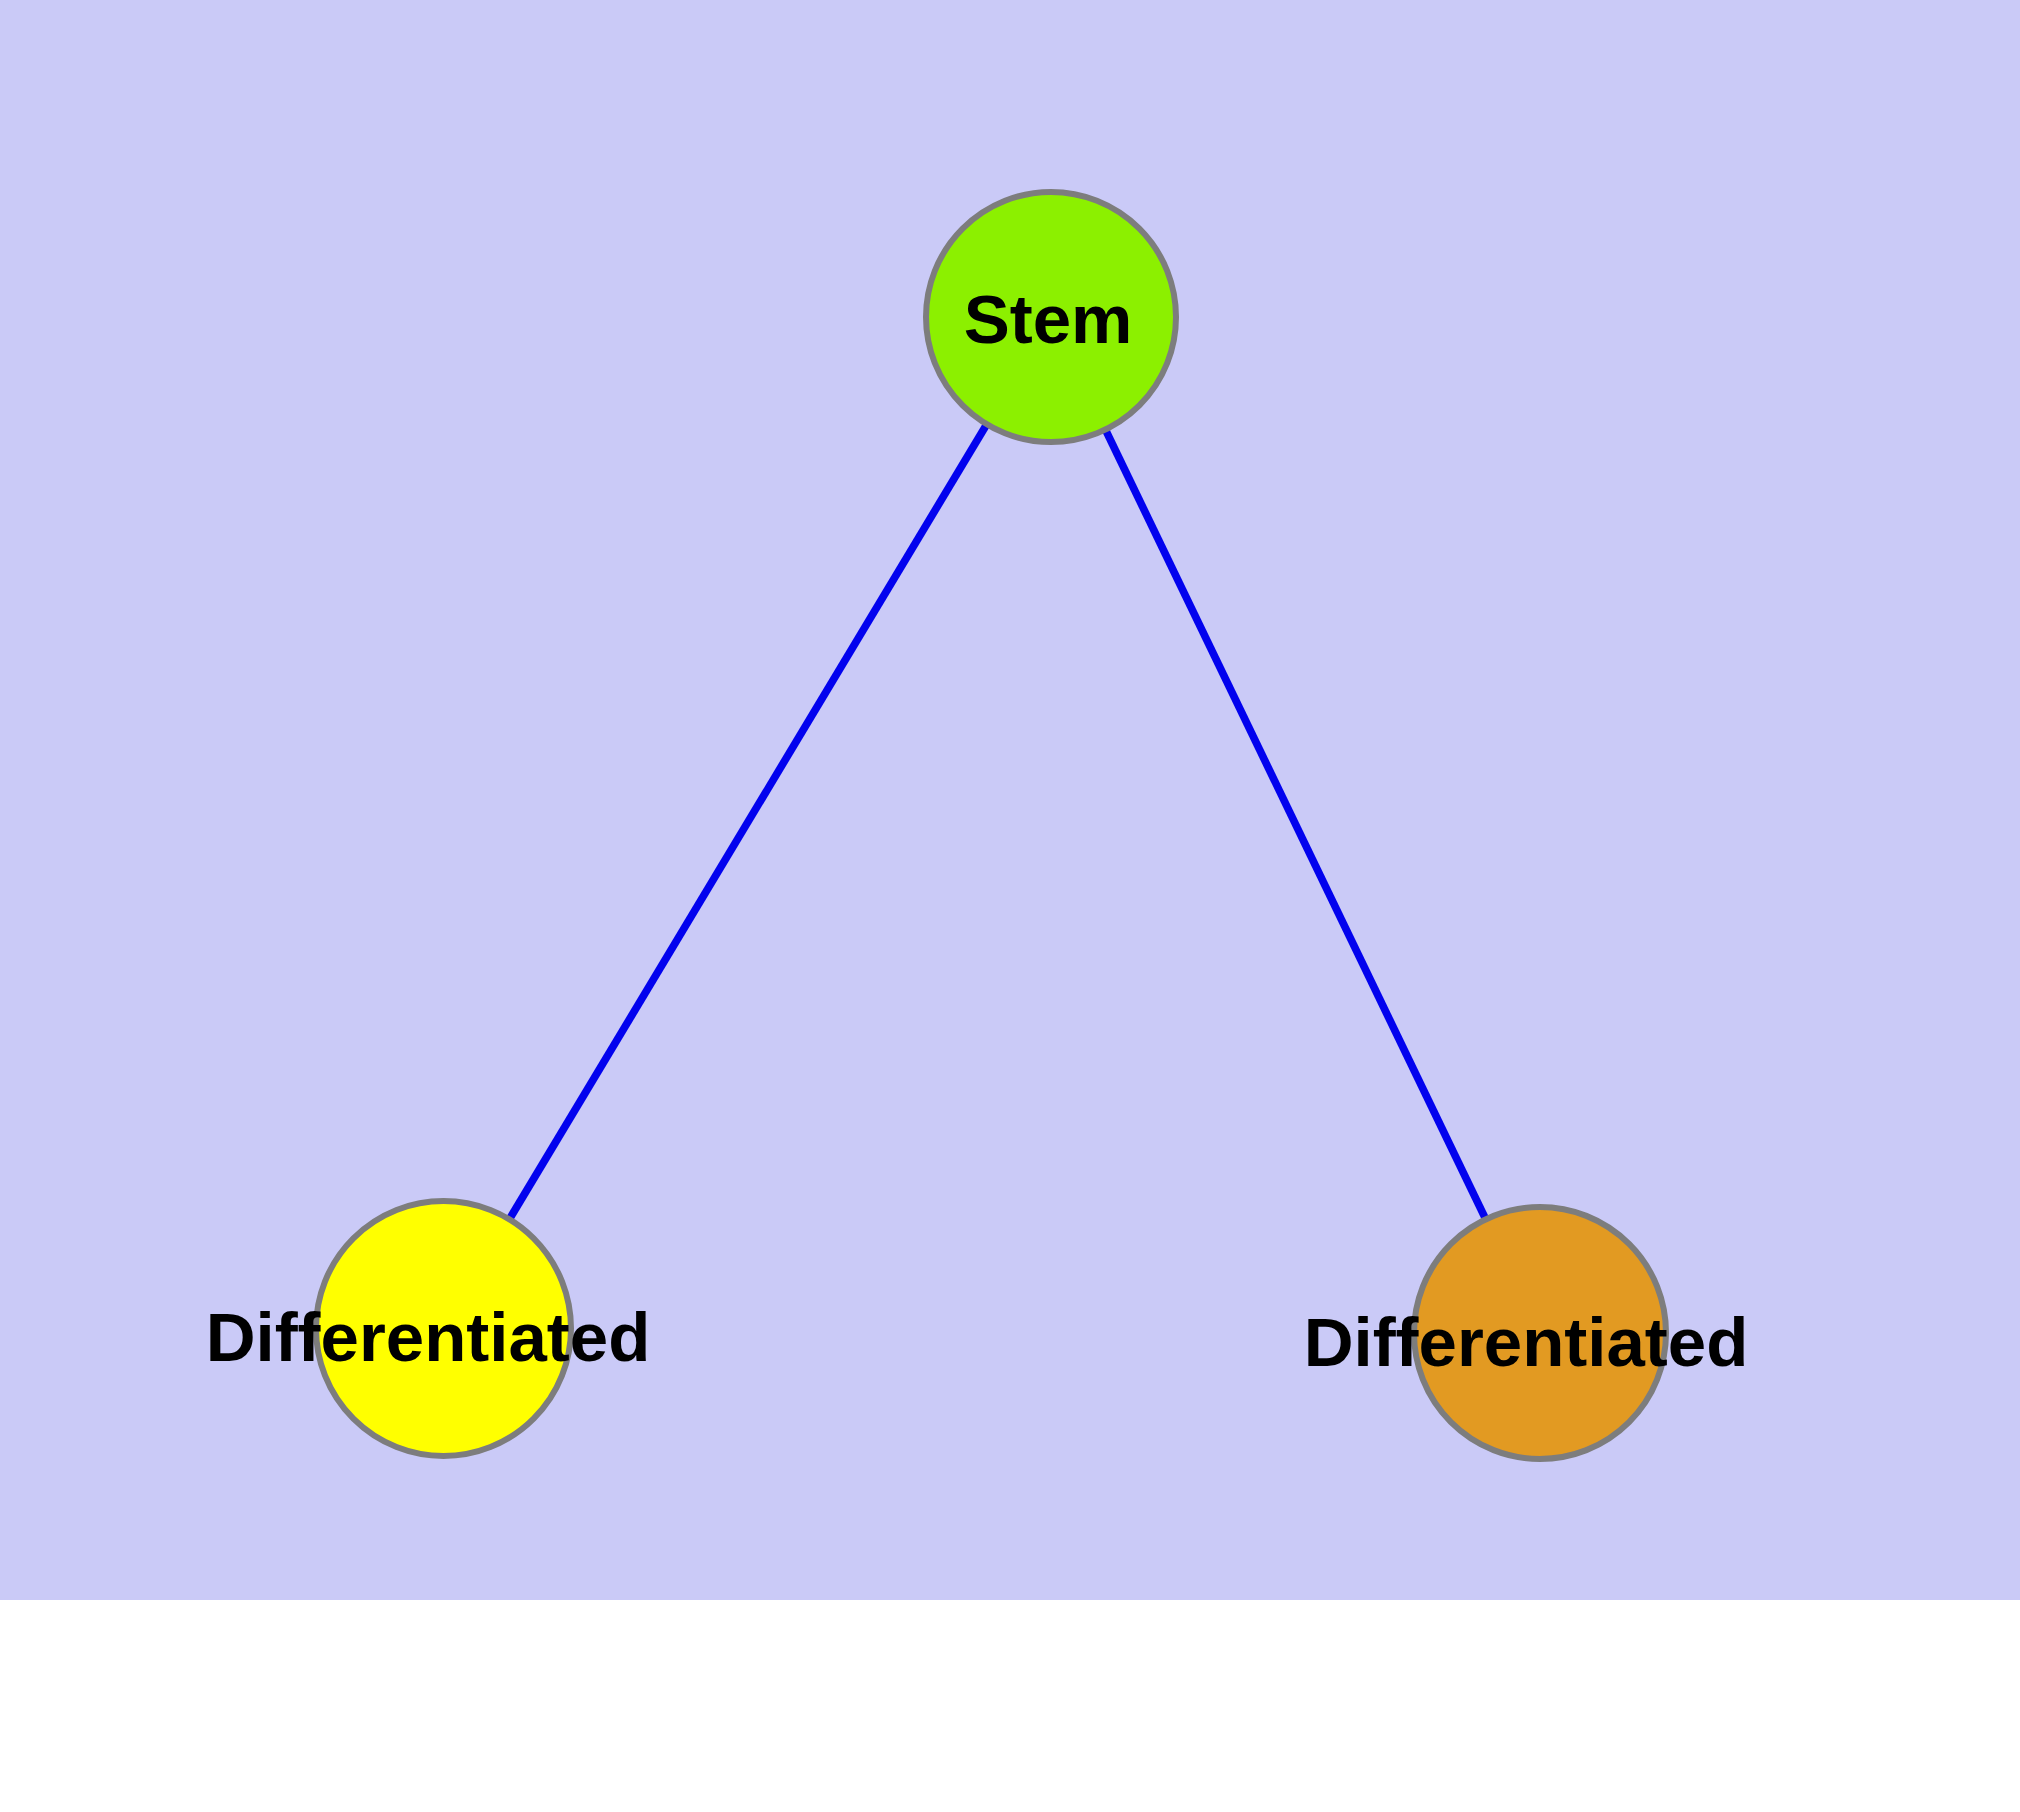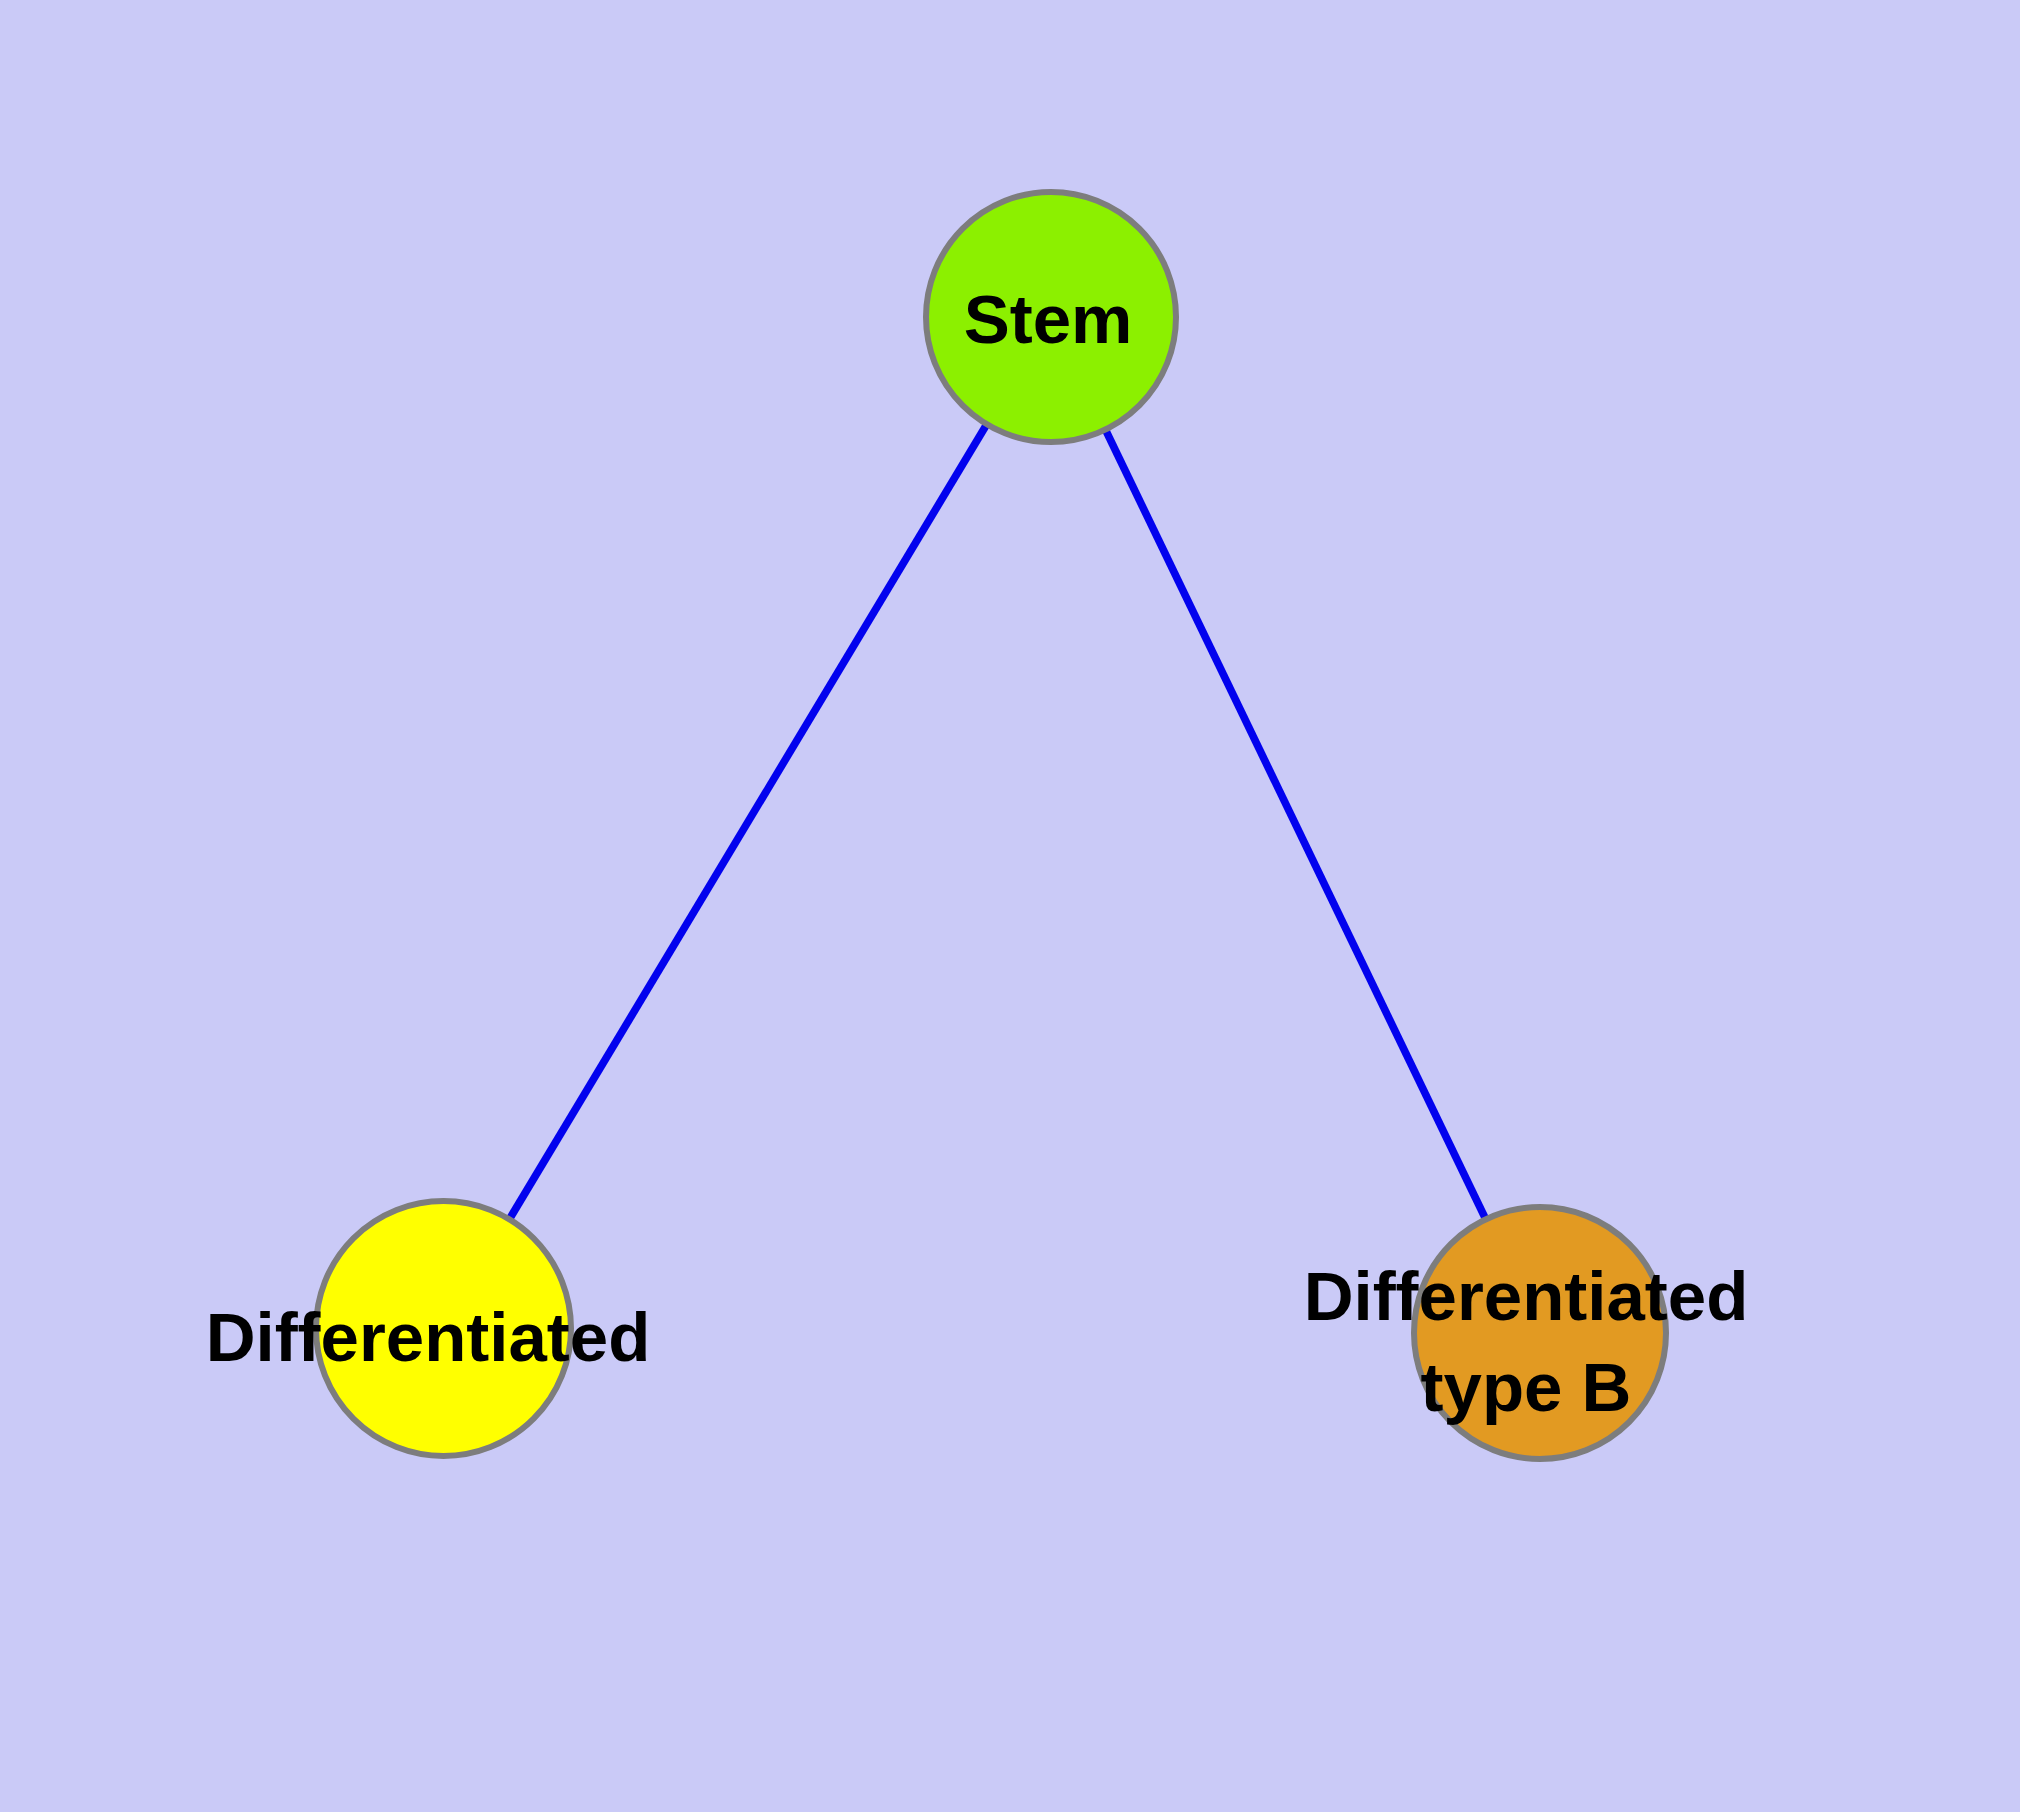--- a/index.html
+++ b/index.html
@@ -3,21 +3,21 @@
 <meta charset="utf-8">
 <style>
   html, body {
     margin: 0;
     padding: 0;
     background: #ffffff;
   }
   #canvas {
     position: relative;
     width: 2021px;
-    height: 1812px;
+    height: 1600px;
     overflow: hidden;
     font-family: "Liberation Sans", sans-serif;
   }
   #edges-layer {
     position: absolute;
     left: 0;
     top: 0;
     z-index: 1;
   }
   .node-circle {
@@ -80,17 +80,16 @@
   <div id="node-stem-label" class="node-label" style="color: rgb(0, 0, 0);">
     <span>Stem</span>
   </div>
 
   <div id="node-diff-a-label" class="node-label" style="color: rgb(0, 0, 0);">
     <span>Differentiated</span>
   </div>
 
   <div id="node-diff-b-label" class="node-label" style="color: rgb(0, 0, 0);">
     <span>Differentiated</span>
-    <span>type B</span>
   </div>
 
 </div>
 
 
 </body></html>

